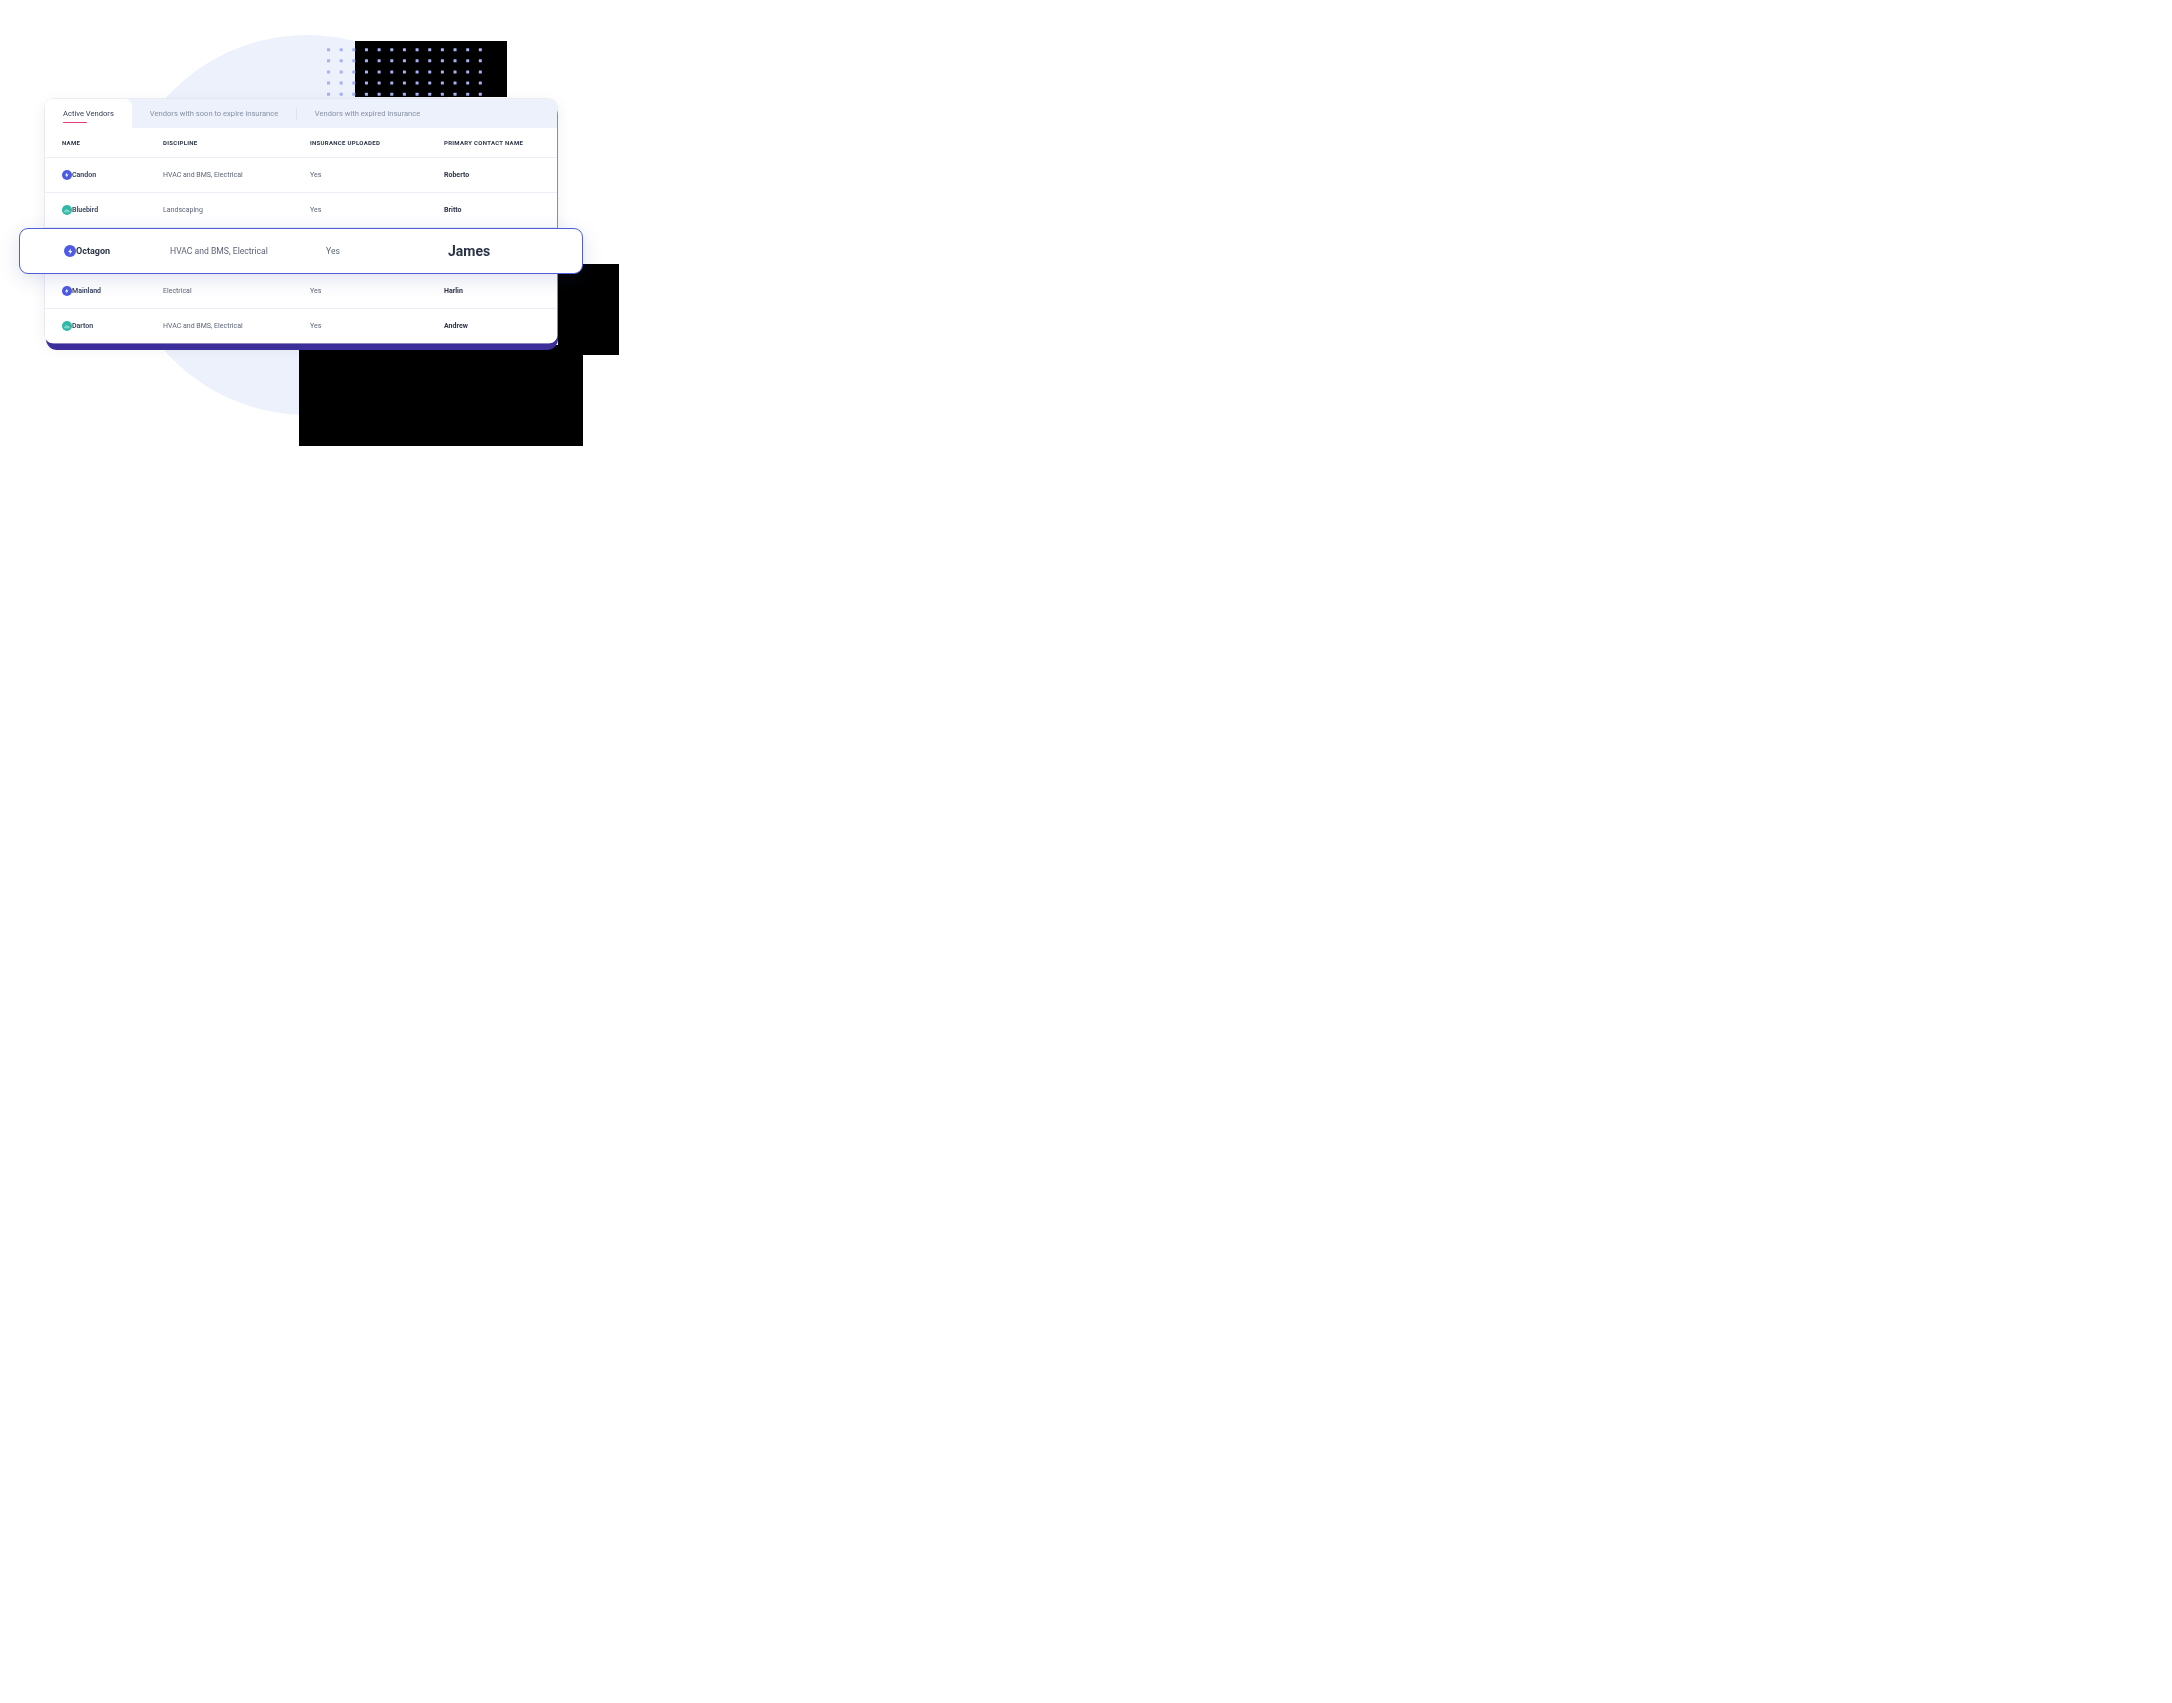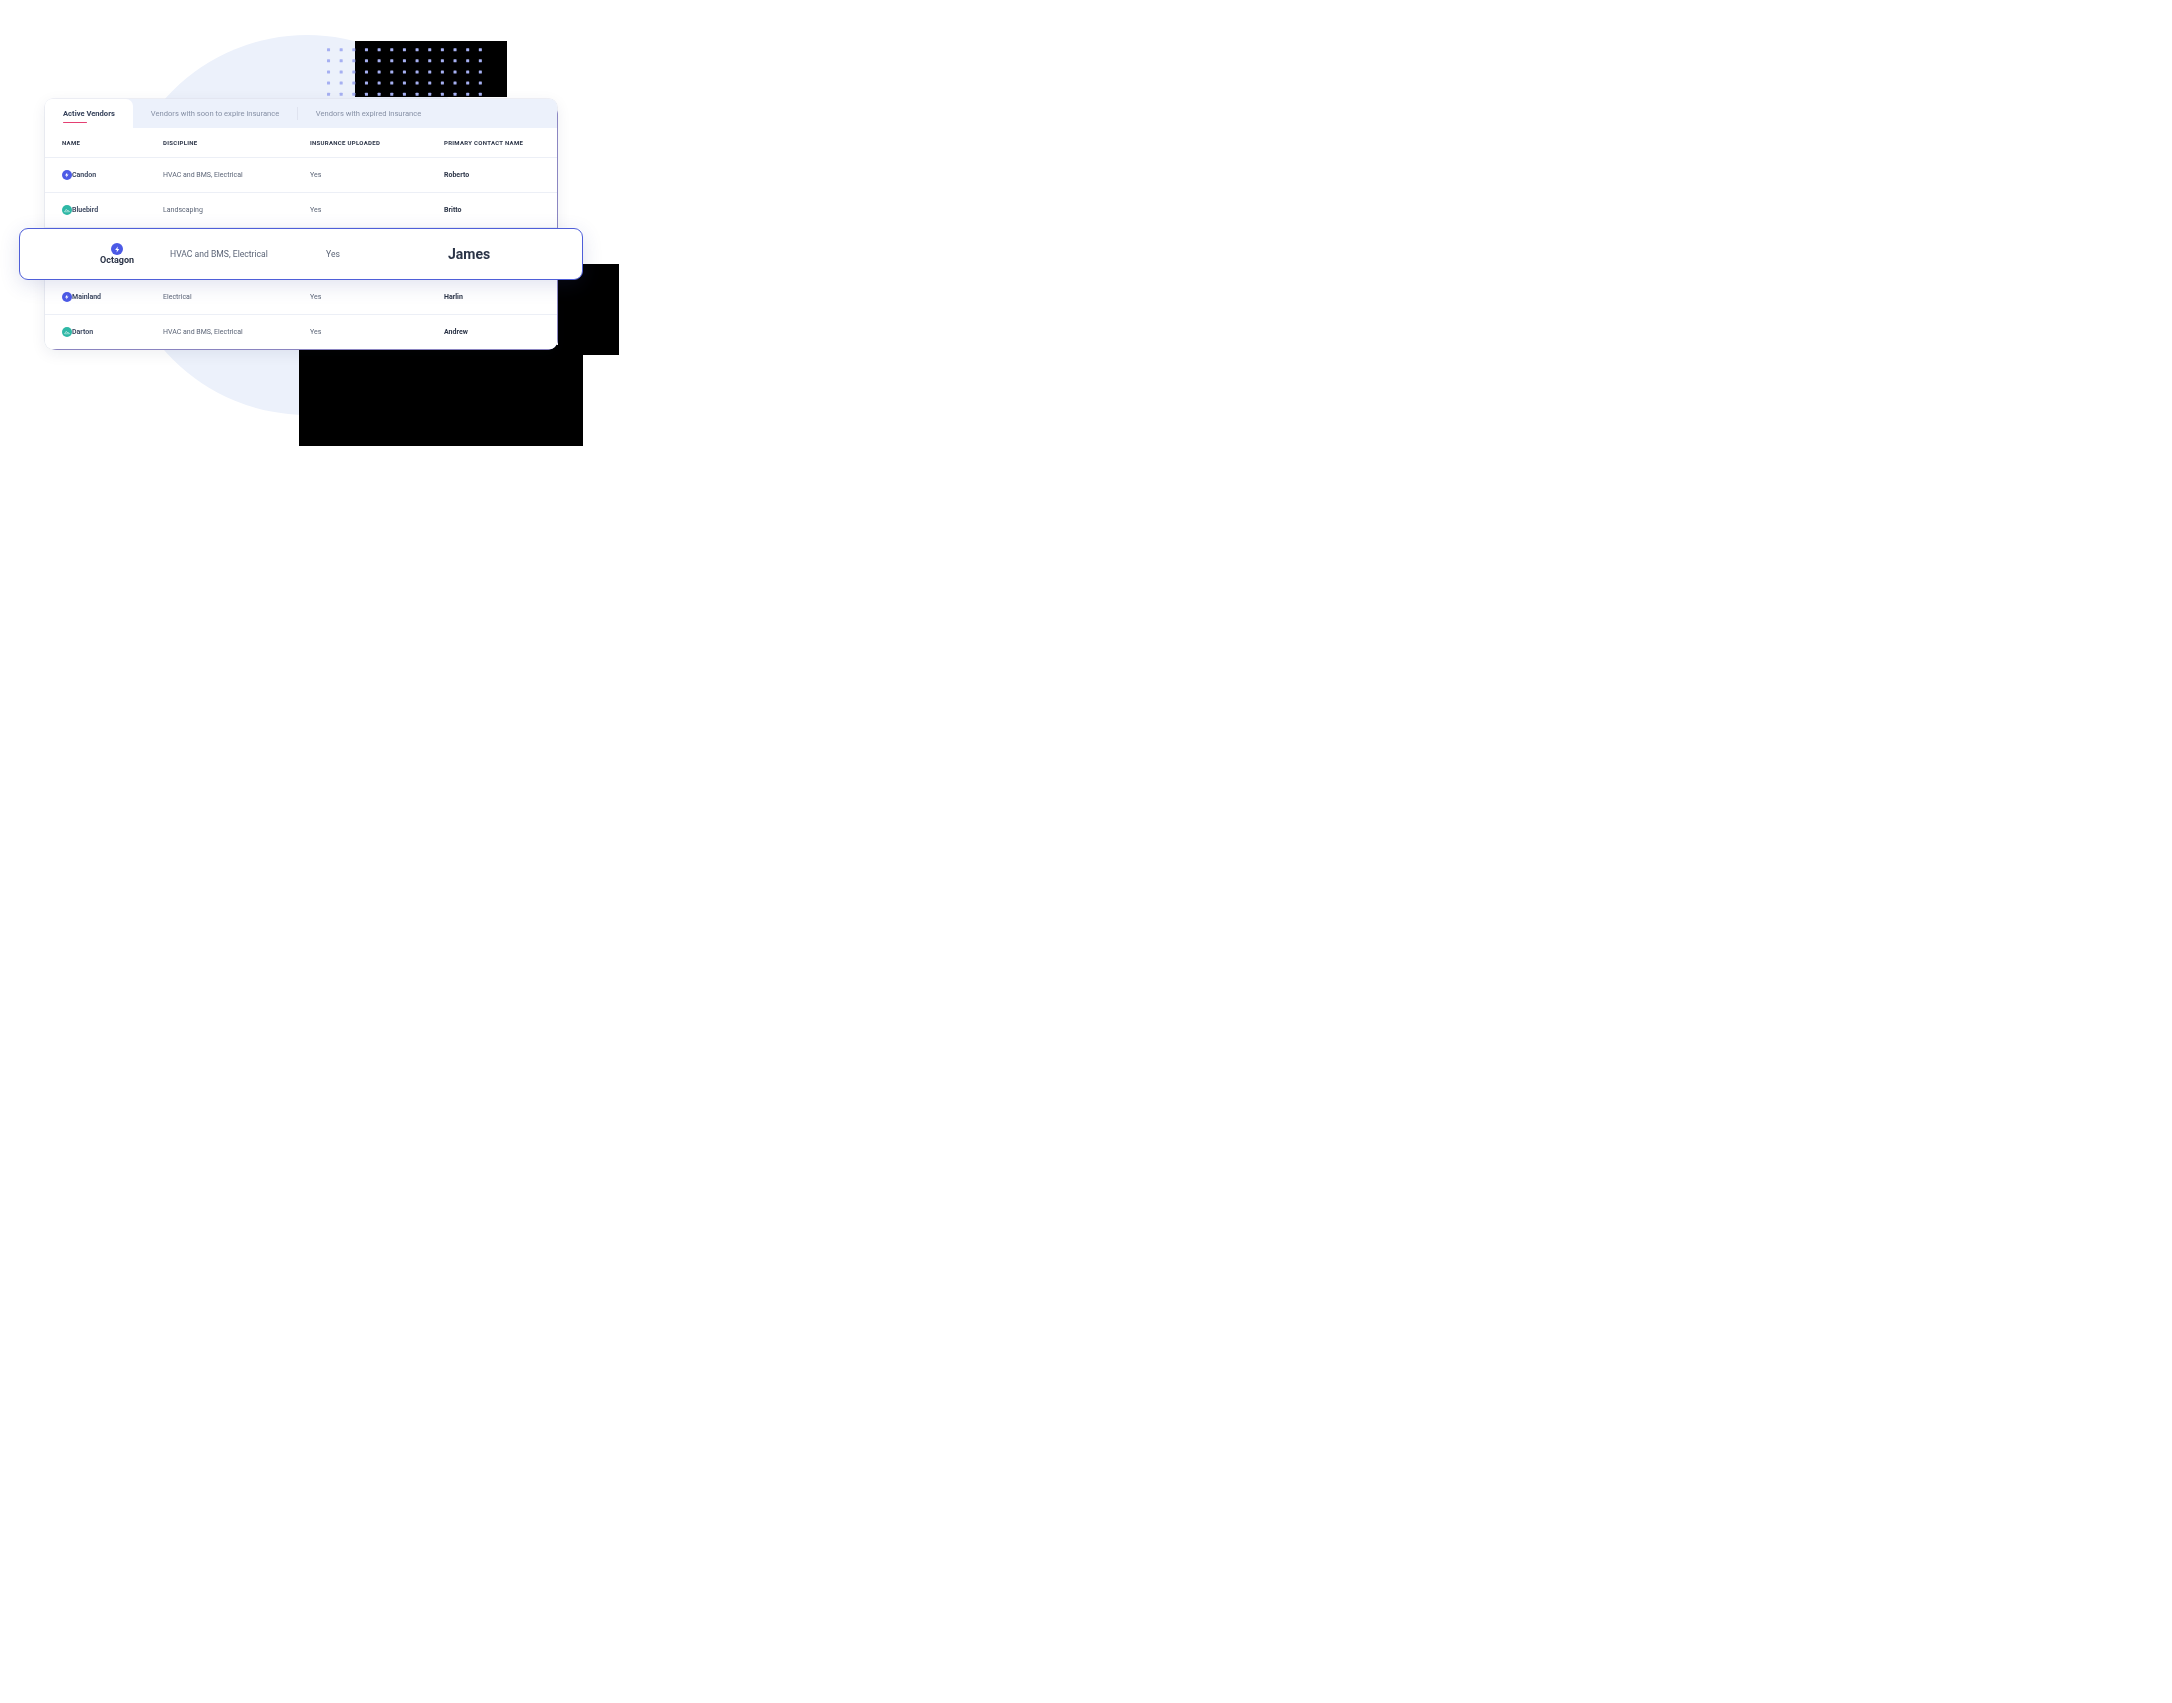--- a/index.html
+++ b/index.html
@@ -79,21 +79,21 @@
     font-size:7.6px;
     color:var(--tab-inactive);
     position:relative;
     cursor:pointer;
     white-space:nowrap;
   }
   .tab.active{
     background:var(--panel-bg);
     color:var(--tab-active);
     border-radius:7px 7px 0 0;
-    font-weight:700;
+    font-weight:400;
   }
   .tab.active::after{
     content:"";
     position:absolute;bottom:5px;left:18px;width:24px;height:1.5px;
     background:var(--underline);border-radius:1px;
   }
   .tab-sep{
     width:0.5px;align-self:center;height:13px;background:#dfe3ef;
   }
 
@@ -142,21 +142,21 @@
     z-index:5;
     margin:0 -26px;
     padding:14px 44px;
     border:1px solid var(--highlight-border);
     border-radius:9px;
     box-shadow:0 5px 20px rgba(50,60,150,0.15);
     font-size:8.6px;
     background:#fff;
     border-bottom:1px solid var(--highlight-border);
   }
-  .row.highlight .name-cell{color:var(--row-text-strong);font-weight:700;font-size:9px;flex-direction:column;}
+  .row.highlight .name-cell{color:var(--row-text-strong);font-weight:700;font-size:9px;}
   .row.highlight .col-name{flex:0 0 106px;}
   .row.highlight .col-disc{flex:0 0 156px;}
   .row.highlight .col-ins{flex:0 0 122px;}
   .row.highlight .icon-circ{width:12px;height:12px;}
   .row.highlight .icon-circ svg{width:7px;height:7px;}
   .row.highlight .contact-cell{font-size:14px;}
 </style>
 </head>
 <body>
 

